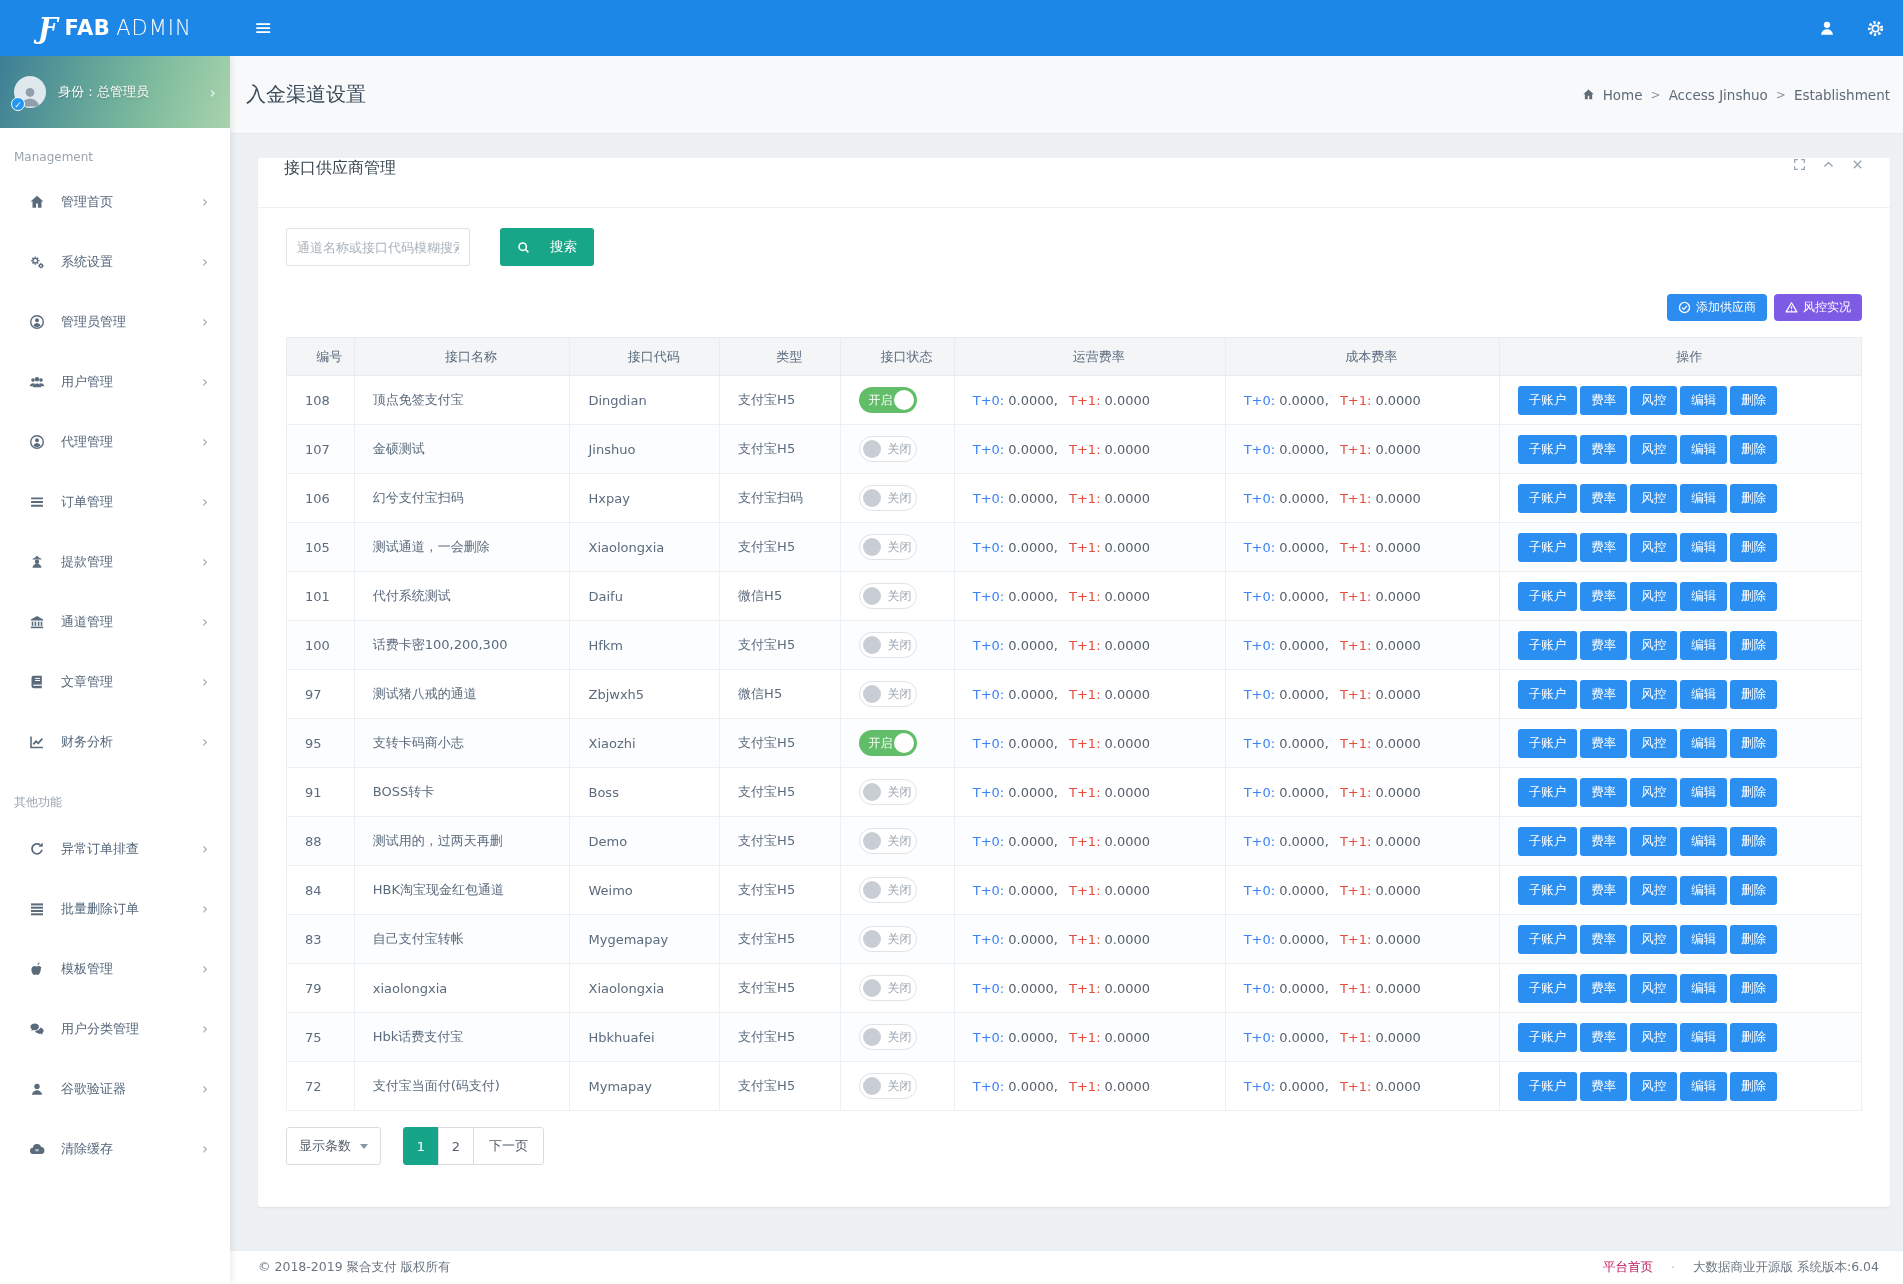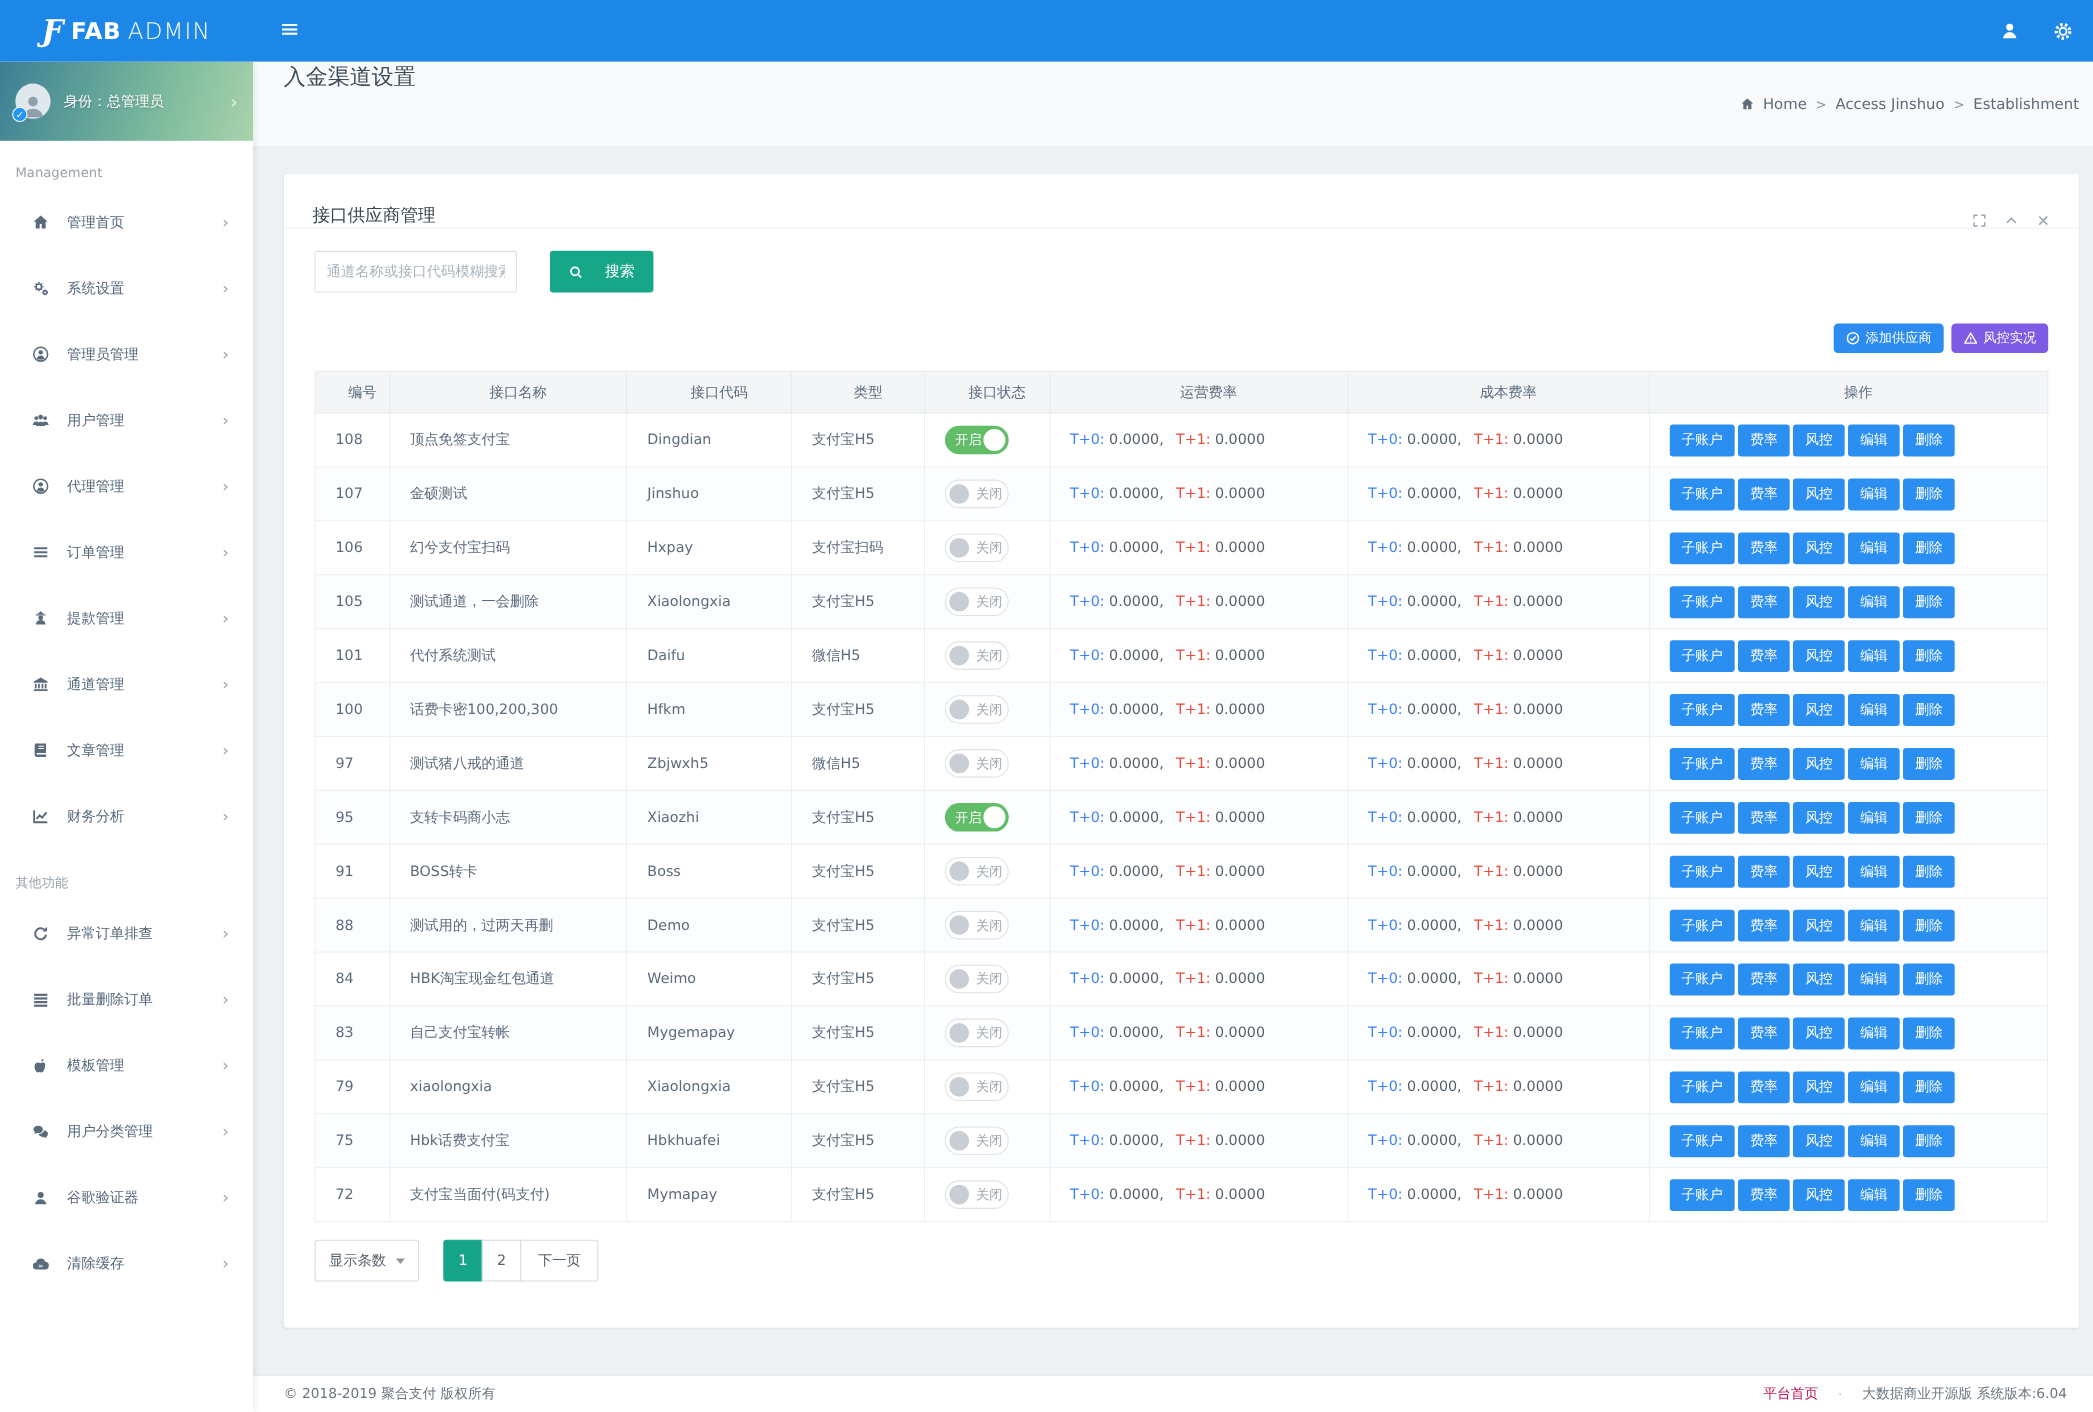--- a/index.html
+++ b/index.html
@@ -28,29 +28,29 @@
   .user-role { color:#fff; font-size:13px; margin-left:12px; text-shadow:0 1px 2px rgba(0,0,0,.25); flex:1; }
   .user-chev { color:#eaf4f6; font-size:16px; }
   .menu-section { padding:22px 0 8px 14px; font-size:12px; color:#98a4ae; }
   .m-item { height:60px; display:flex; align-items:center; padding-left:28px; cursor:pointer; }
   .m-icon { width:17px; display:flex; justify-content:center; margin-right:16px; }
   .m-label { flex:1; font-size:13px; color:#54667a; }
   .m-chev { color:#9aa6b0; font-size:15px; padding-right:22px; }
 
   
   .main { position:absolute; top:56px; left:230px; right:0; bottom:0; background:#edf1f4; }
-  .page-head { height:78px; background:#f7f9fa; border-bottom:1px solid #e4e9ed; display:flex; padding:0 13px 0 28px; }
+  .page-head { height:78px; background:#f7f9fa; border-bottom:1px solid #e4e9ed; display:flex; align-items:center; padding:0 13px 0 16px; }
   .page-title { font-size:20px; color:#3b4b5a; font-weight:400; }
   .breadcrumb { margin-left:auto; display:flex; align-items:center; gap:8px; font-size:13.5px; color:#5d6b78; }
   .bc-link { cursor:pointer; }
   .bc-sep { color:#8d99a4; font-size:12px; }
 
   
   .card { margin:24px 13px 0 28px; background:#fff; border-radius:3px; box-shadow:0 1px 2px rgba(0,0,0,.07); }
-  .card-head { height:50px; padding:0 26px; display:flex; align-items:flex-end; border-bottom:1px solid #eef1f3; }
+  .card-head { height:50px; padding:0 26px; display:flex; align-items:flex-start; border-bottom:1px solid #eef1f3; }
   .card-title { font-size:16px; color:#37474f; }
   .card-tools { margin-left:auto; display:flex; gap:16px; }
   .tool-btn { cursor:pointer; display:flex; align-items:center; }
   .card-body { padding:20px 28px 42px; }
 
   .search-row { display:flex; align-items:center; }
   .search-input { width:184px; height:38px; border:1px solid #dde2e6; border-radius:2px; padding:0 10px; font-size:13px; color:#55606b; outline:none; font-family:inherit; }
   .search-input::placeholder { color:#a9b3bc; }
   .search-btn { margin-left:30px; height:38px; padding:0 17px; background:#18a689; color:#fff; border:none; border-radius:3px; font-size:13.5px; display:flex; align-items:center; gap:20px; cursor:pointer; font-family:inherit; }
 

